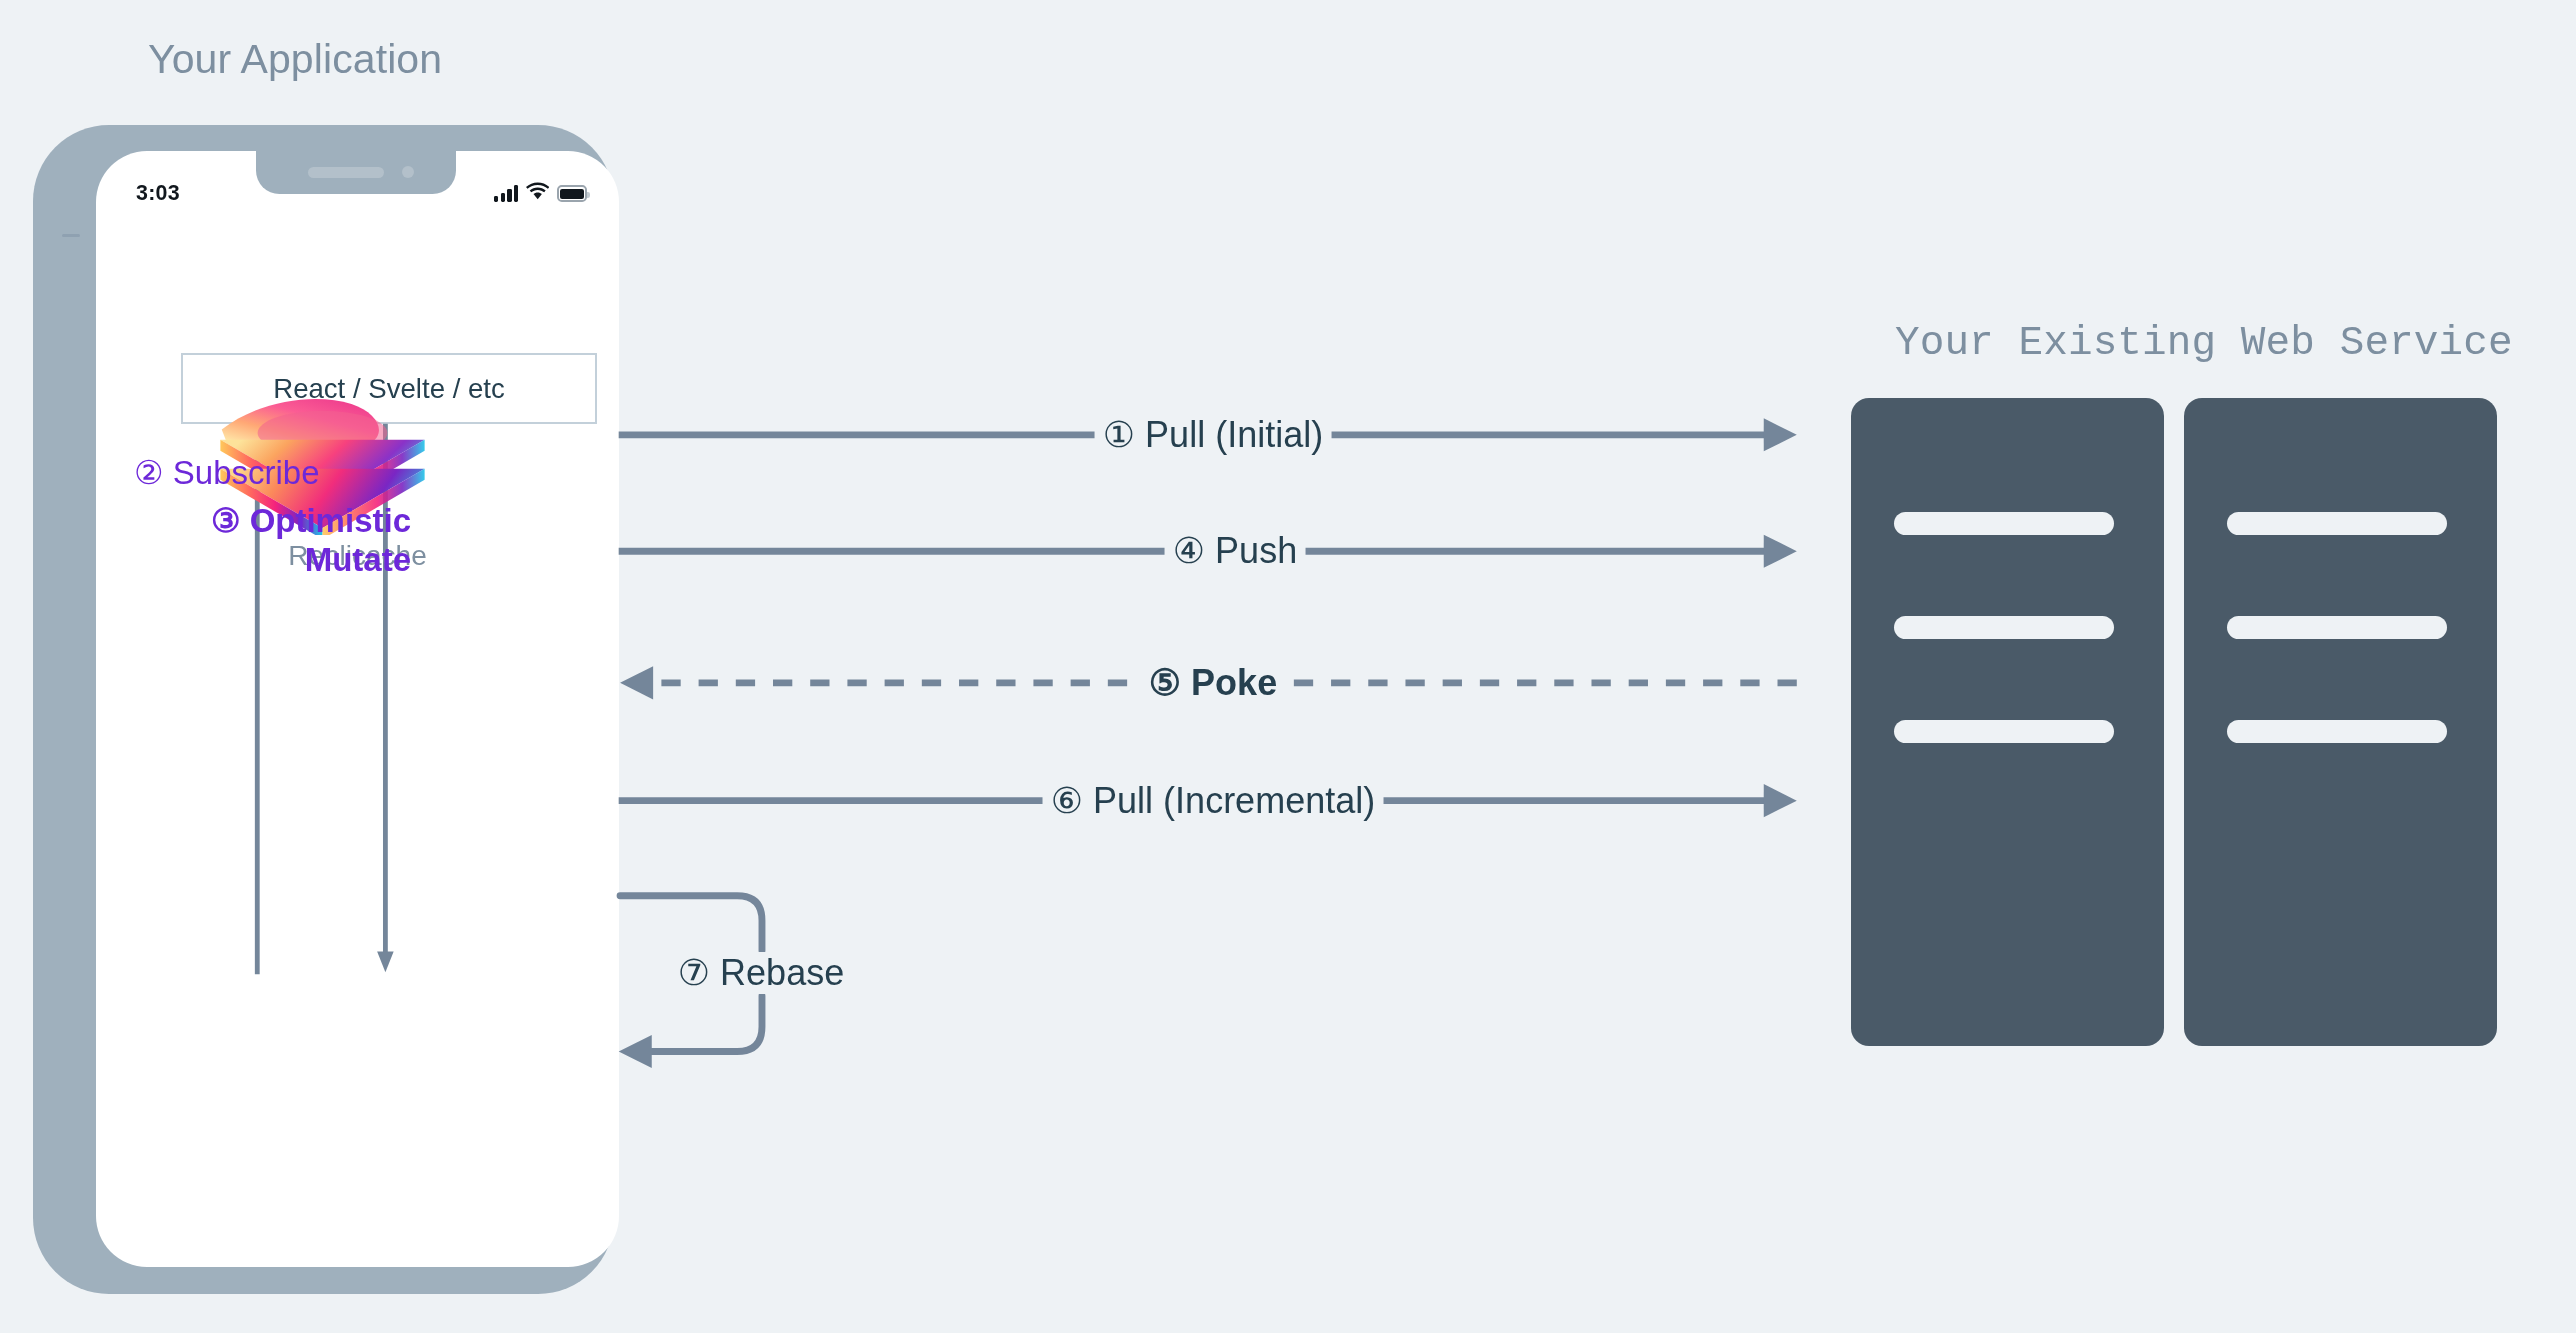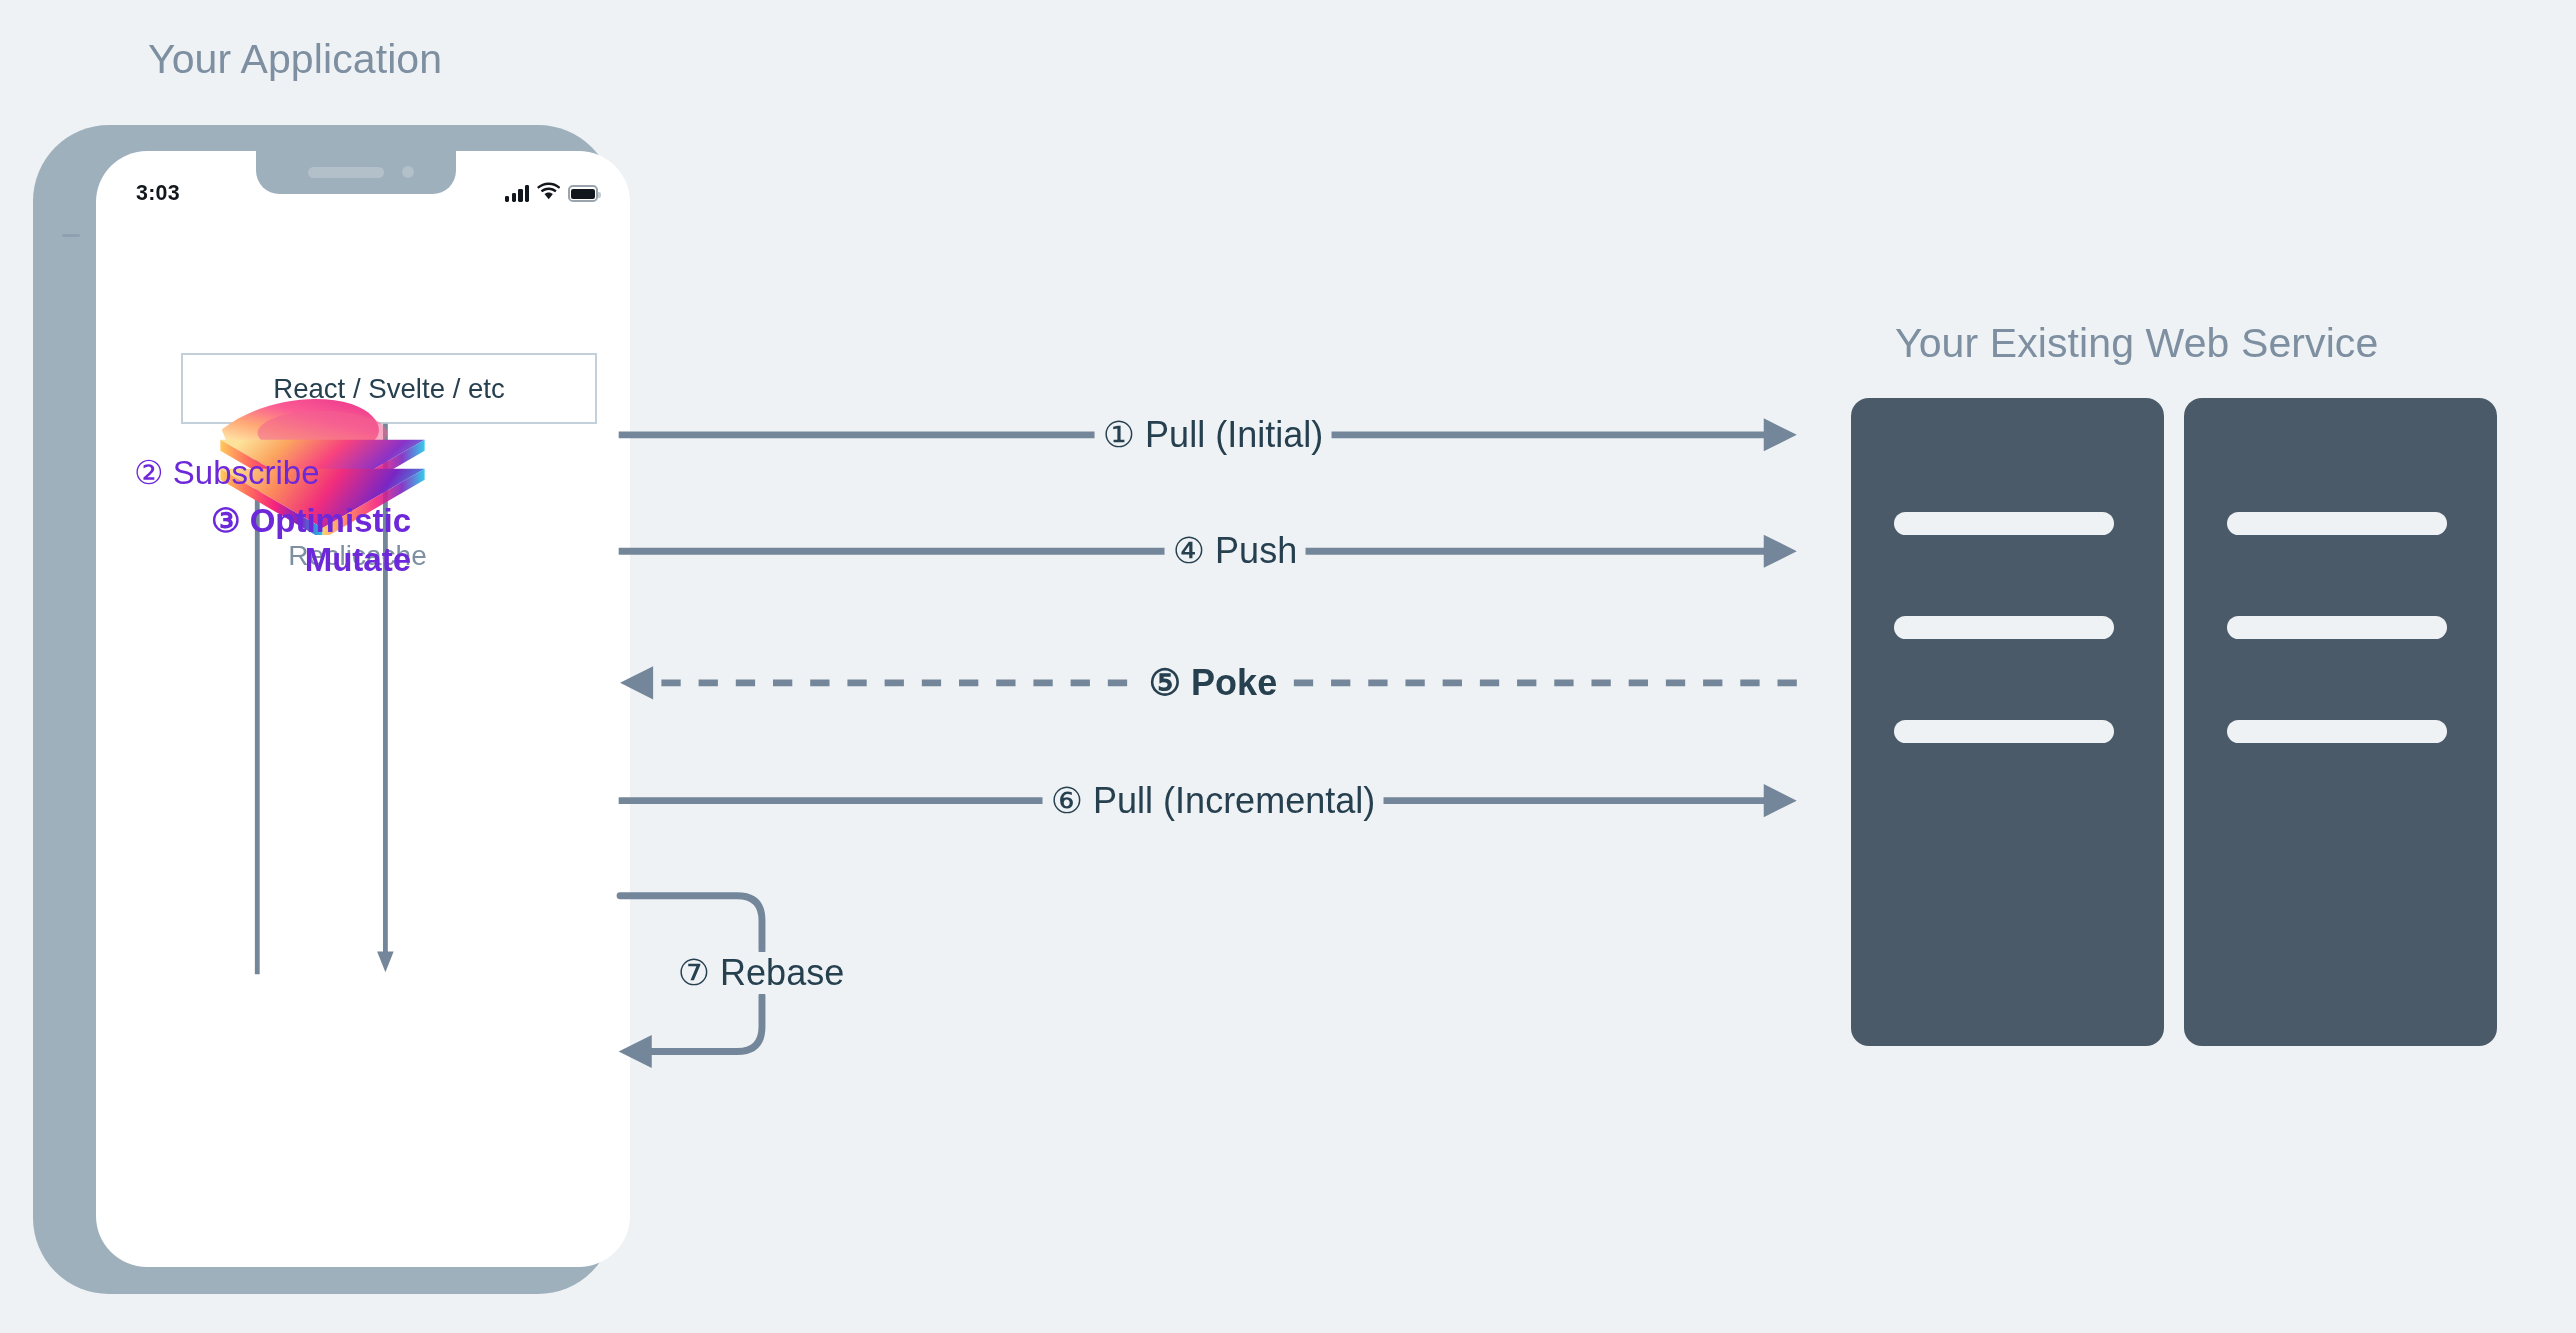--- a/index.html
+++ b/index.html
@@ -21,42 +21,41 @@
   
   .section-title {
     position: absolute;
     color: #7d8fa0;
     font-size: 41px;
     font-weight: 400;
     white-space: nowrap;
     letter-spacing: 0.1px;
   }
   #app-title { left: 148px; top: 36px; }
-  #svc-title { left: 1895px; top: 320px; }
+  #svc-title { left: 1895px; top: 320px; font-family: Liberation Mono, monospace; }
 
   
   #phone-frame {
     position: absolute;
     left: 33px;
     top: 125px;
     width: 581px;
     height: 1169px;
     background: #9fb0bd;
     border-radius: 76px;
   }
   #phone-screen {
     position: absolute;
     left: 63px;
     top: 26px;
     width: 523px;
     height: 1116px;
     background: #ffffff;
     border-radius: 51px;
     overflow: hidden;
-    padding-left: 11px;
   }
   #phone-notch {
     position: absolute;
     left: 160px;
     top: 0px;
     width: 200px;
     height: 43px;
     background: #9fb0bd;
     border-bottom-left-radius: 23.4px;
     border-bottom-right-radius: 23.4px;

